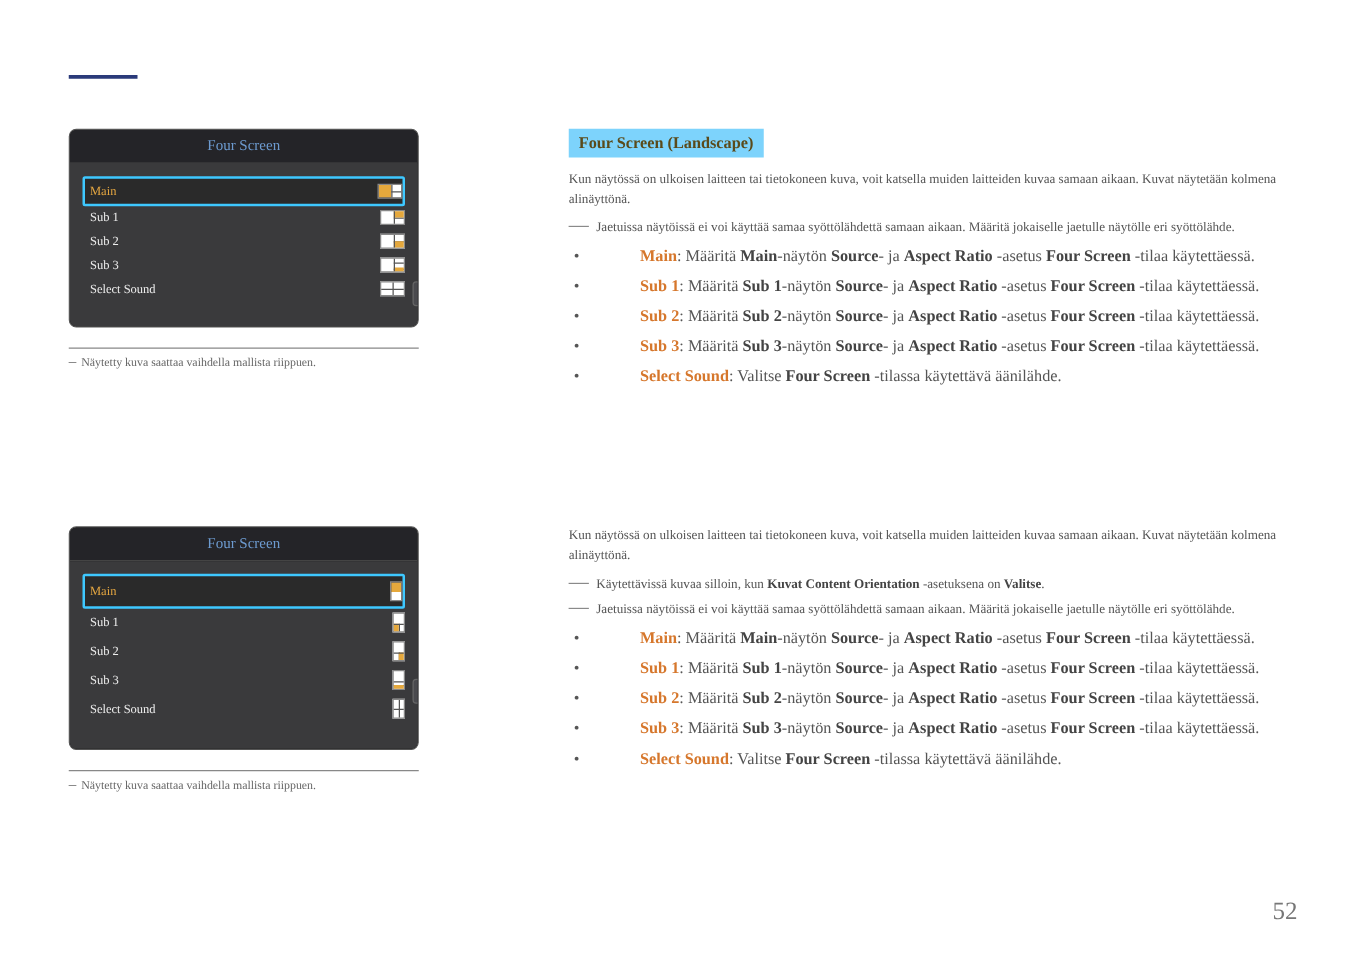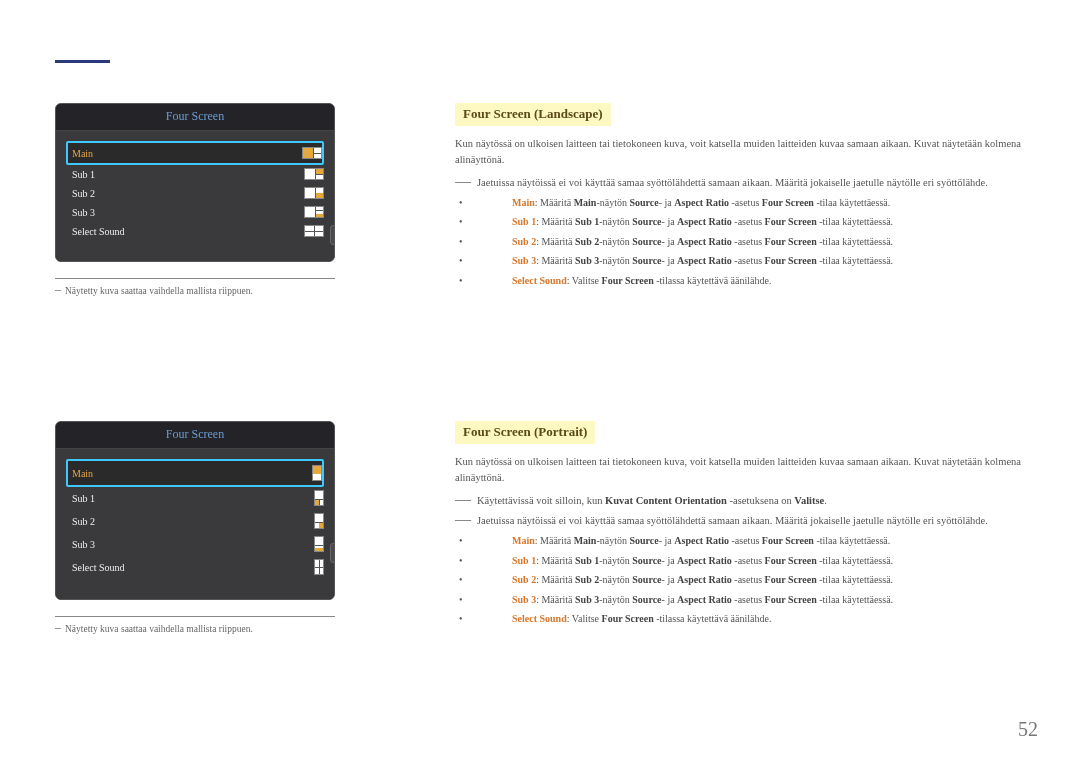--- a/index.html
+++ b/index.html
@@ -115,33 +115,33 @@
     color: #ddd;
     font-size: 9px;
     display: flex; align-items:center; justify-content:center;
   }
 
   .caption-hr { border:0; border-top:1px solid #888; width:280px; margin-top: 16px; margin-bottom: 6px; }
   .caption { font-size: 9.5px; color: #666; line-height: 1.3; display:flex; gap:4px;}
   .caption .dash { font-size: 12px; line-height: 0.8; }
 
   .heading {
-    background: #fef9c3;
+    background: #7dd3fc;
     color: #5a4a1a;
     font-size: 13px;
     font-weight: bold;
     padding: 3px 8px 4px;
     display: inline-block;
     margin-bottom: 10px;
   }
   .para { font-size: 10.5px; color: #555; line-height: 1.55; margin-bottom: 6px; }
   .note { font-size: 10.5px; color: #555; line-height: 1.55; display:flex; gap:6px; margin-bottom:4px;}
   .note .dash { font-size: 16px; line-height: 0.7; color:#777;}
   .bullets { list-style: none; padding-left: 16px; }
-  .bullets li { font-size: 10px; color: #555; line-height: 1.55; margin-bottom: 4px; position:relative;padding-left:41px;}
+  .bullets li { font-size: 13px; color: #555; line-height: 1.55; margin-bottom: 4px; position:relative;padding-left:41px;}
   .bullets li::before { content:"•"; position:absolute; left:-12px; color:#555;}
   .hl { color: #d6772c; font-weight: bold; }
   .b { font-weight: bold; color:#444; }
 
   .page-num { position:absolute; right:42px; bottom:22px; font-size: 20px; color:#777; font-weight:300;}
 </style>
 </head>
 <body>
 
 <div class="page">
@@ -240,25 +240,24 @@
         </div>
       </div>
       <hr class="caption-hr">
       <div class="caption">
         <span class="dash">–</span>
         <span>Näytetty kuva saattaa vaihdella mallista riippuen.</span>
       </div>
     </div>
 
     <div class="col-right">
-      <div class="heading">Four Screen (Portrait)</div>
       <div class="para">Kun näytössä on ulkoisen laitteen tai tietokoneen kuva, voit katsella muiden laitteiden kuvaa samaan aikaan. Kuvat näytetään kolmena alinäyttönä.</div>
       <div class="note">
         <span class="dash">―</span>
-        <span><span>Käytettävissä voit silloin, kun </span><span class="b">Kuvat Content Orientation</span><span> -asetuksena on </span><span class="b">Valitse</span><span>.</span></span>
+        <span><span>Käytettävissä kuvaa silloin, kun </span><span class="b">Kuvat Content Orientation</span><span> -asetuksena on </span><span class="b">Valitse</span><span>.</span></span>
       </div>
       <div class="note">
         <span class="dash">―</span>
         <span>Jaetuissa näytöissä ei voi käyttää samaa syöttölähdettä samaan aikaan. Määritä jokaiselle jaetulle näytölle eri syöttölähde.</span>
       </div>
       <ul class="bullets">
         <li><span class="hl">Main</span><span>: Määritä </span><span class="b">Main</span><span>-näytön </span><span class="b">Source</span><span>- ja </span><span class="b">Aspect Ratio</span><span> -asetus </span><span class="b">Four Screen</span><span> -tilaa käytettäessä.</span></li>
         <li><span class="hl">Sub 1</span><span>: Määritä </span><span class="b">Sub 1</span><span>-näytön </span><span class="b">Source</span><span>- ja </span><span class="b">Aspect Ratio</span><span> -asetus </span><span class="b">Four Screen</span><span> -tilaa käytettäessä.</span></li>
         <li><span class="hl">Sub 2</span><span>: Määritä </span><span class="b">Sub 2</span><span>-näytön </span><span class="b">Source</span><span>- ja </span><span class="b">Aspect Ratio</span><span> -asetus </span><span class="b">Four Screen</span><span> -tilaa käytettäessä.</span></li>
         <li><span class="hl">Sub 3</span><span>: Määritä </span><span class="b">Sub 3</span><span>-näytön </span><span class="b">Source</span><span>- ja </span><span class="b">Aspect Ratio</span><span> -asetus </span><span class="b">Four Screen</span><span> -tilaa käytettäessä.</span></li>

